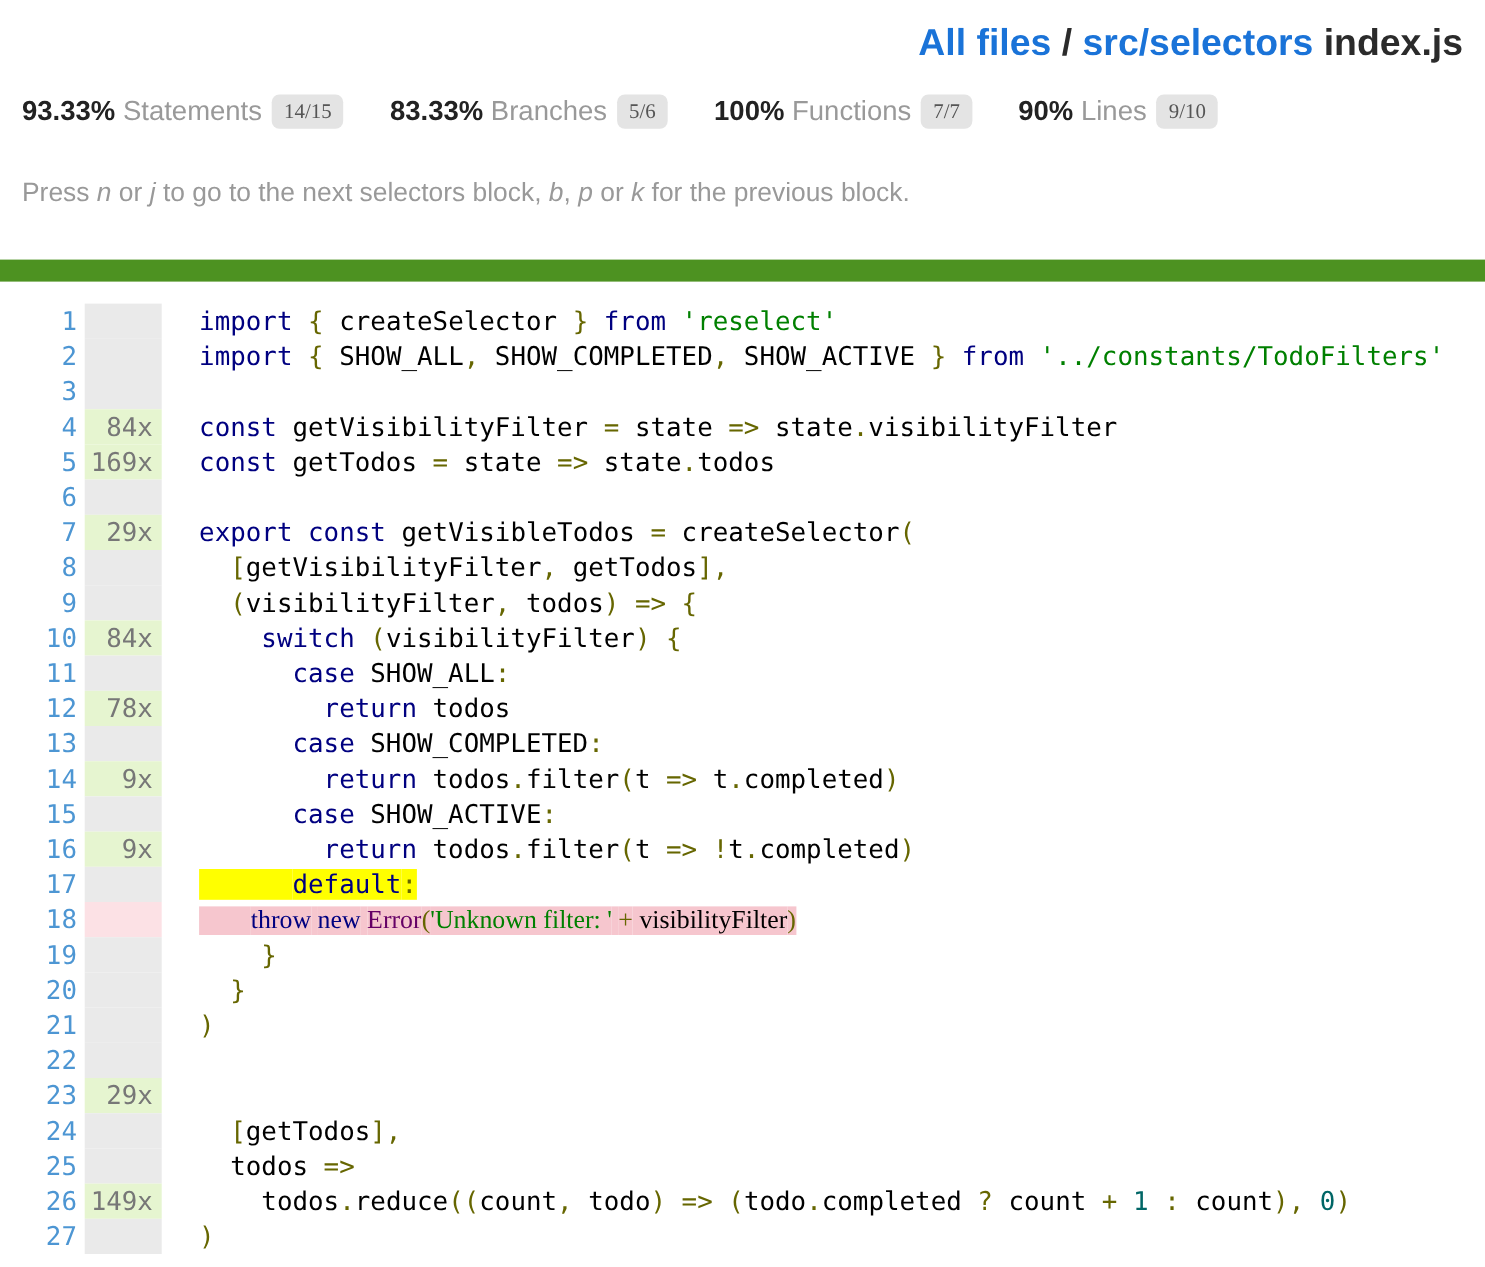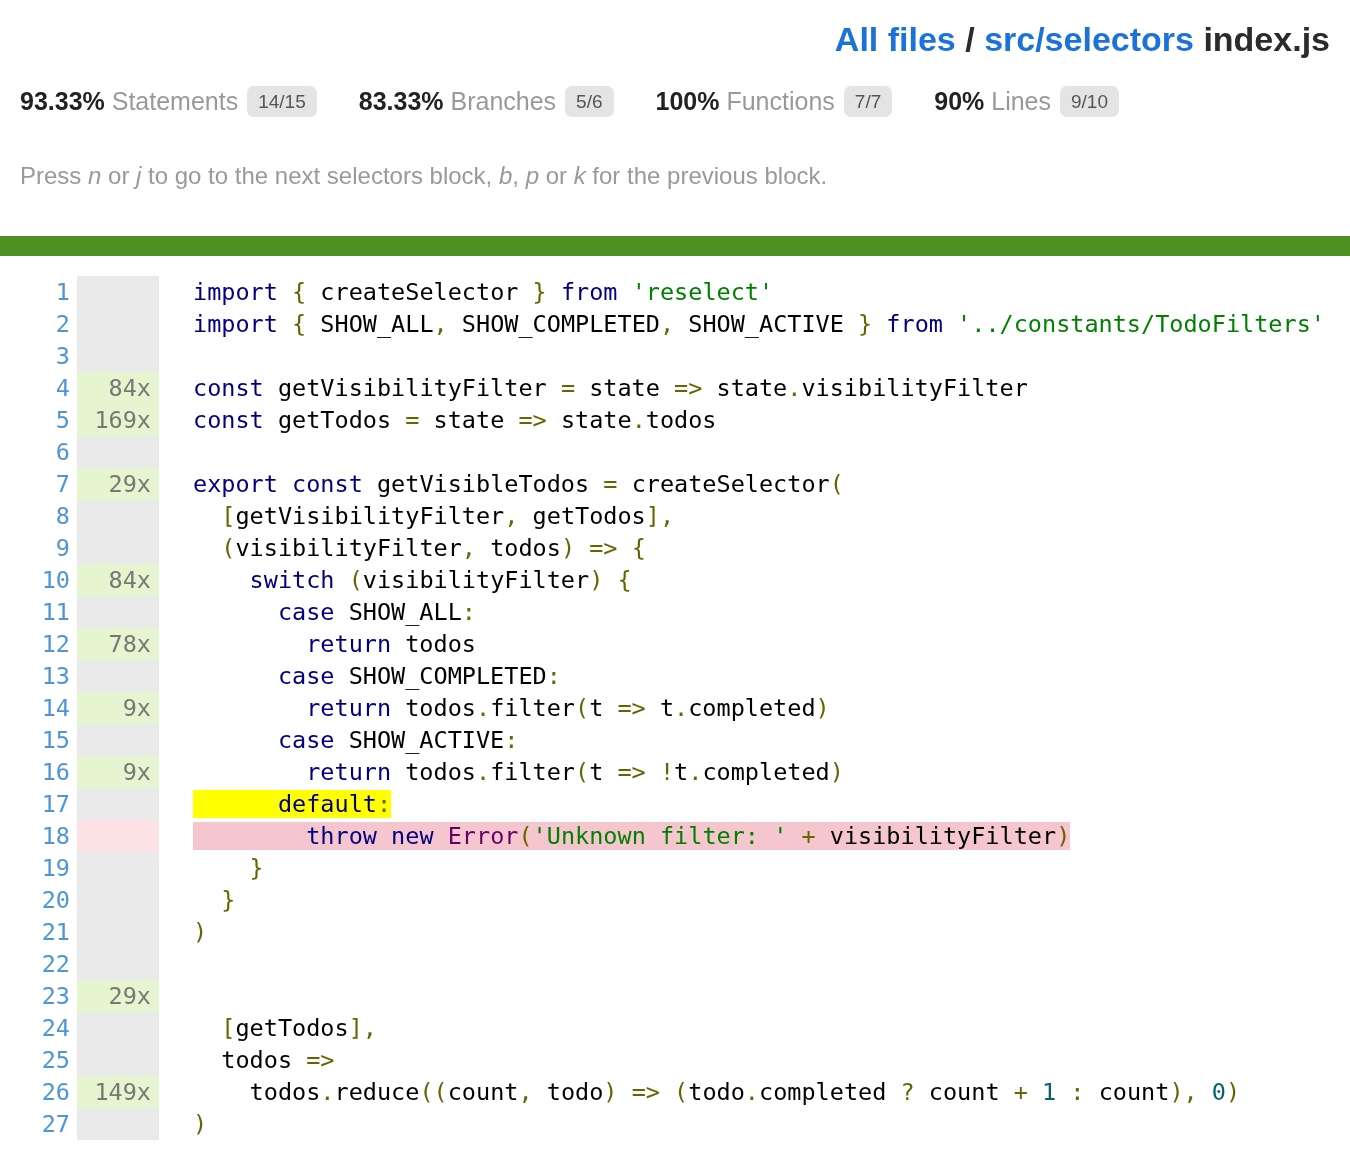--- a/index.html
+++ b/index.html
@@ -21,50 +21,50 @@
     margin:20px 0 0 0;font-size:34px;font-weight:bold;color:var(--heading);
     letter-spacing:0;
     text-align:right;
   }
   h1.breadcrumb a{color:var(--link);text-decoration:none;cursor:pointer;}
   .stats{margin-top:27px;padding:0 20px;display:flex;align-items:center;font-size:25px;}
   .stat{margin-right:42px;white-space:nowrap;}
   .stat .pct{font-weight:bold;color:var(--pct);text-align:center;}
   .stat .lbl{color:var(--label-gray);}
   .stat .frac{
-    font-family:Liberation Sans, sans-serif;font-size:19px;color:var(--badge-text);
+    font-family:Liberation Serif, serif;font-size:19px;color:var(--badge-text);
     background:var(--badge-bg);border-radius:7px;padding:5px 11px 4px 11px;margin-left:9px;
     display:inline-block;vertical-align:2px;text-align:center;
   }
   .hint{margin:45px 0 0 0;padding:0 20px;font-size:24px;color:var(--hint);}
   .hint i{font-style:italic;}
   .status-bar{margin-top:46px;height:20px;background:var(--accent-bar);}
   .code{
     margin-top:20px;font-family:"DejaVu Sans Mono", monospace;font-size:23.5px;
   }
   .row{display:flex;height:32px;line-height:32px;}
   .ln{
     flex:none;width:70px;text-align:right;color:var(--lineno);white-space:pre;
   }
   .gut{
-    flex:none;width:82px;margin-left:7px;text-align:right;padding-right:8px;
+    flex:none;width:70px;margin-left:7px;text-align:right;padding-right:8px;
     color:var(--hits);white-space:pre;background:var(--neutral-bg);
   }
   .g-yes{background:var(--covered-bg);}
   .g-none{background:var(--neutral-bg);}
   .g-no{background:var(--uncovered-gutter-bg);}
   .src{flex:1;padding-left:22px;white-space:pre;color:var(--pln);margin-left:12px;}
   .tok.kwd{color:var(--kwd);}
   .tok.str{color:var(--str);}
   .tok.pun{color:var(--pun);}
   .tok.typ{color:var(--typ);}
   .tok.lit{color:var(--lit);}
   .tok.pln{color:var(--pln);}
   .m-b{background:var(--branch-miss-bg);}
-  .m-s{background:var(--stat-miss-bg);}
+  .m-s{background:var(--stat-miss-bg);font-family:Liberation Serif, serif;}
 </style>
 </head>
 <body>
 
 <div class="page-header">
   <h1 class="breadcrumb"><a>All files</a><span> / </span><a>src/selectors</a><span> index.js</span></h1>
 </div>
 
 <div class="stats">
     <div class="stat"><span class="pct">93.33%</span><span class="lbl"> Statements</span><span class="frac">14/15</span></div>

